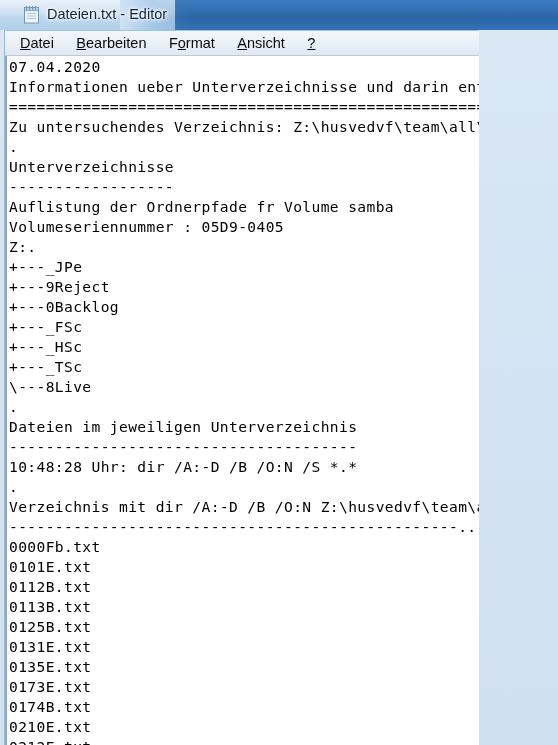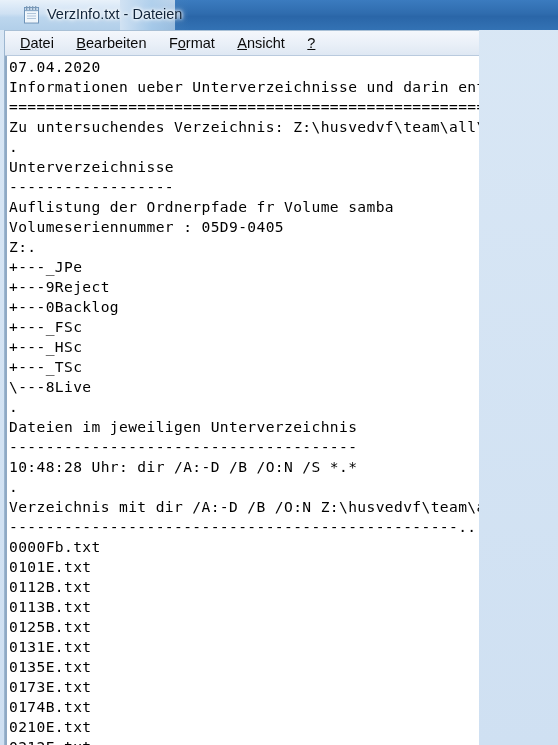--- a/index.html
+++ b/index.html
@@ -179,21 +179,21 @@
           <rect x="12" y="1" width="1.3" height="4" rx="0.5"></rect>
         </g>
         <g stroke="#a8c0d6" stroke-width="0.9">
           <line x1="4" y1="8.5" x2="13" y2="8.5"></line>
           <line x1="4" y1="11" x2="13" y2="11"></line>
           <line x1="4" y1="13.5" x2="13" y2="13.5"></line>
         </g>
       </svg>
     </span>
 
-    <span id="title-text">VerzInfo.txt - Dateien</span>
+    <span id="title-text">Dateien.txt - Editor</span>
   </div>
 
   <div id="client">
 
     <div id="menubar">
       <span class="menu-item"><u>D</u>atei</span>
       <span class="menu-item"><u>B</u>earbeiten</span>
       <span class="menu-item">F<u>o</u>rmat</span>
       <span class="menu-item"><u>A</u>nsicht</span>
       <span class="menu-item"><u>?</u></span>

